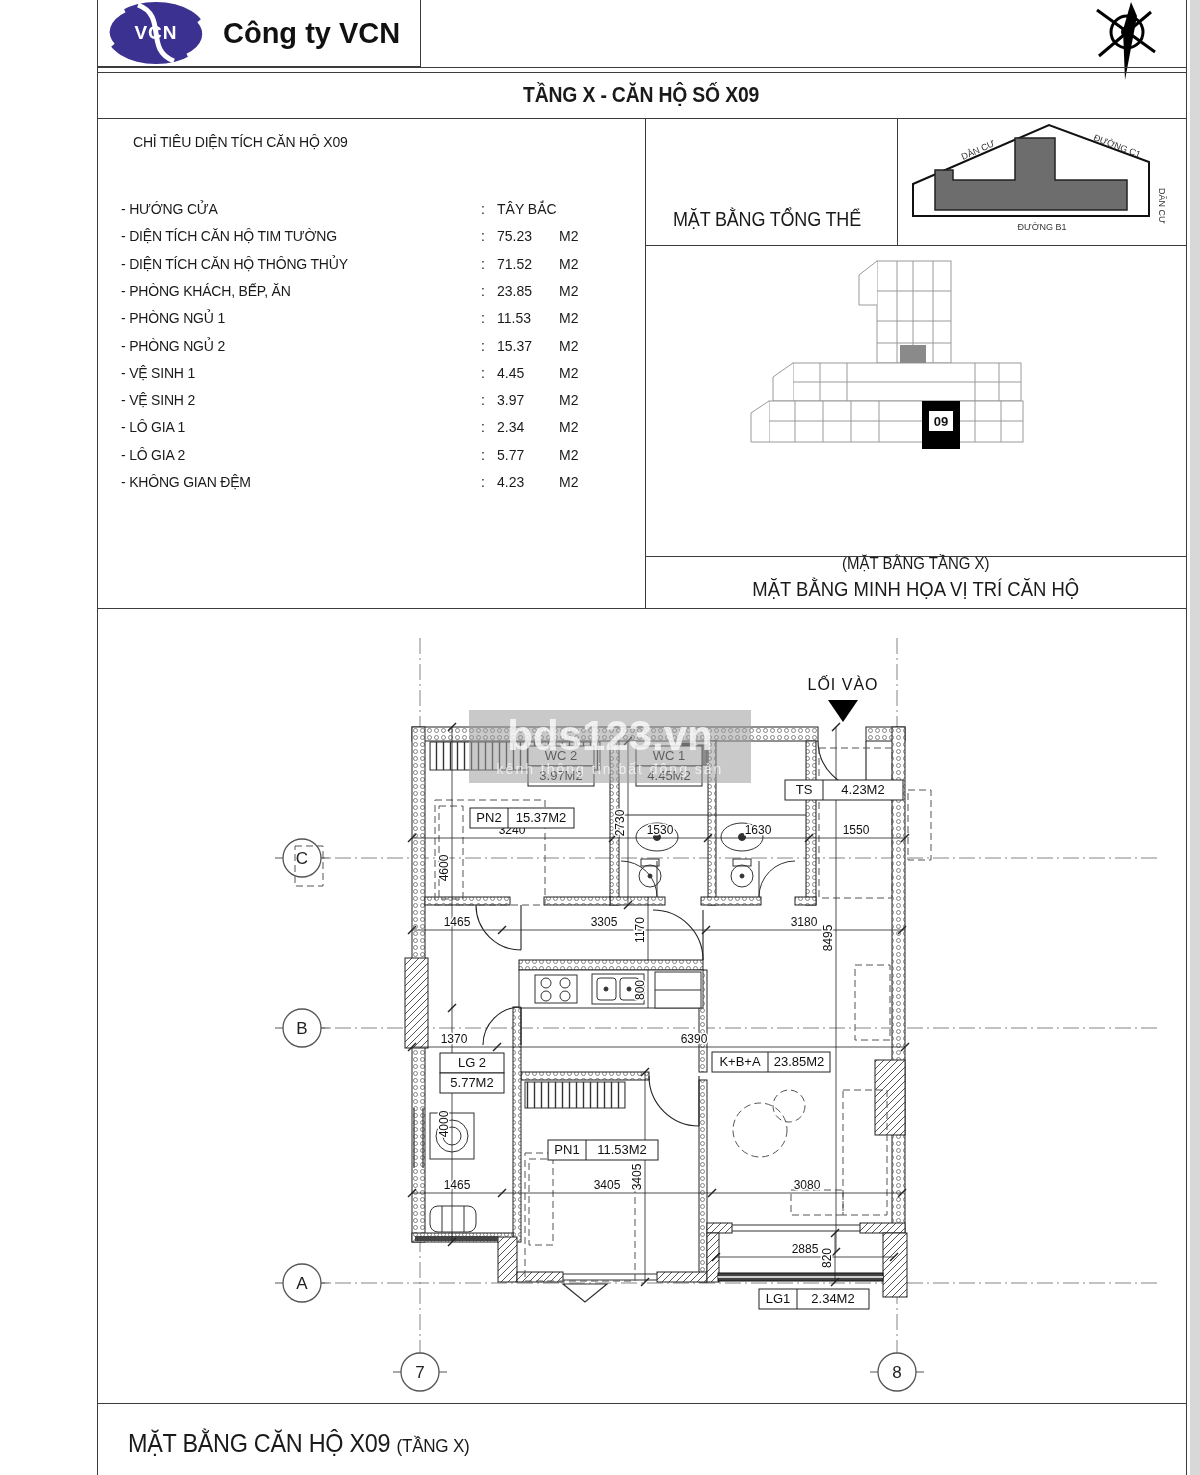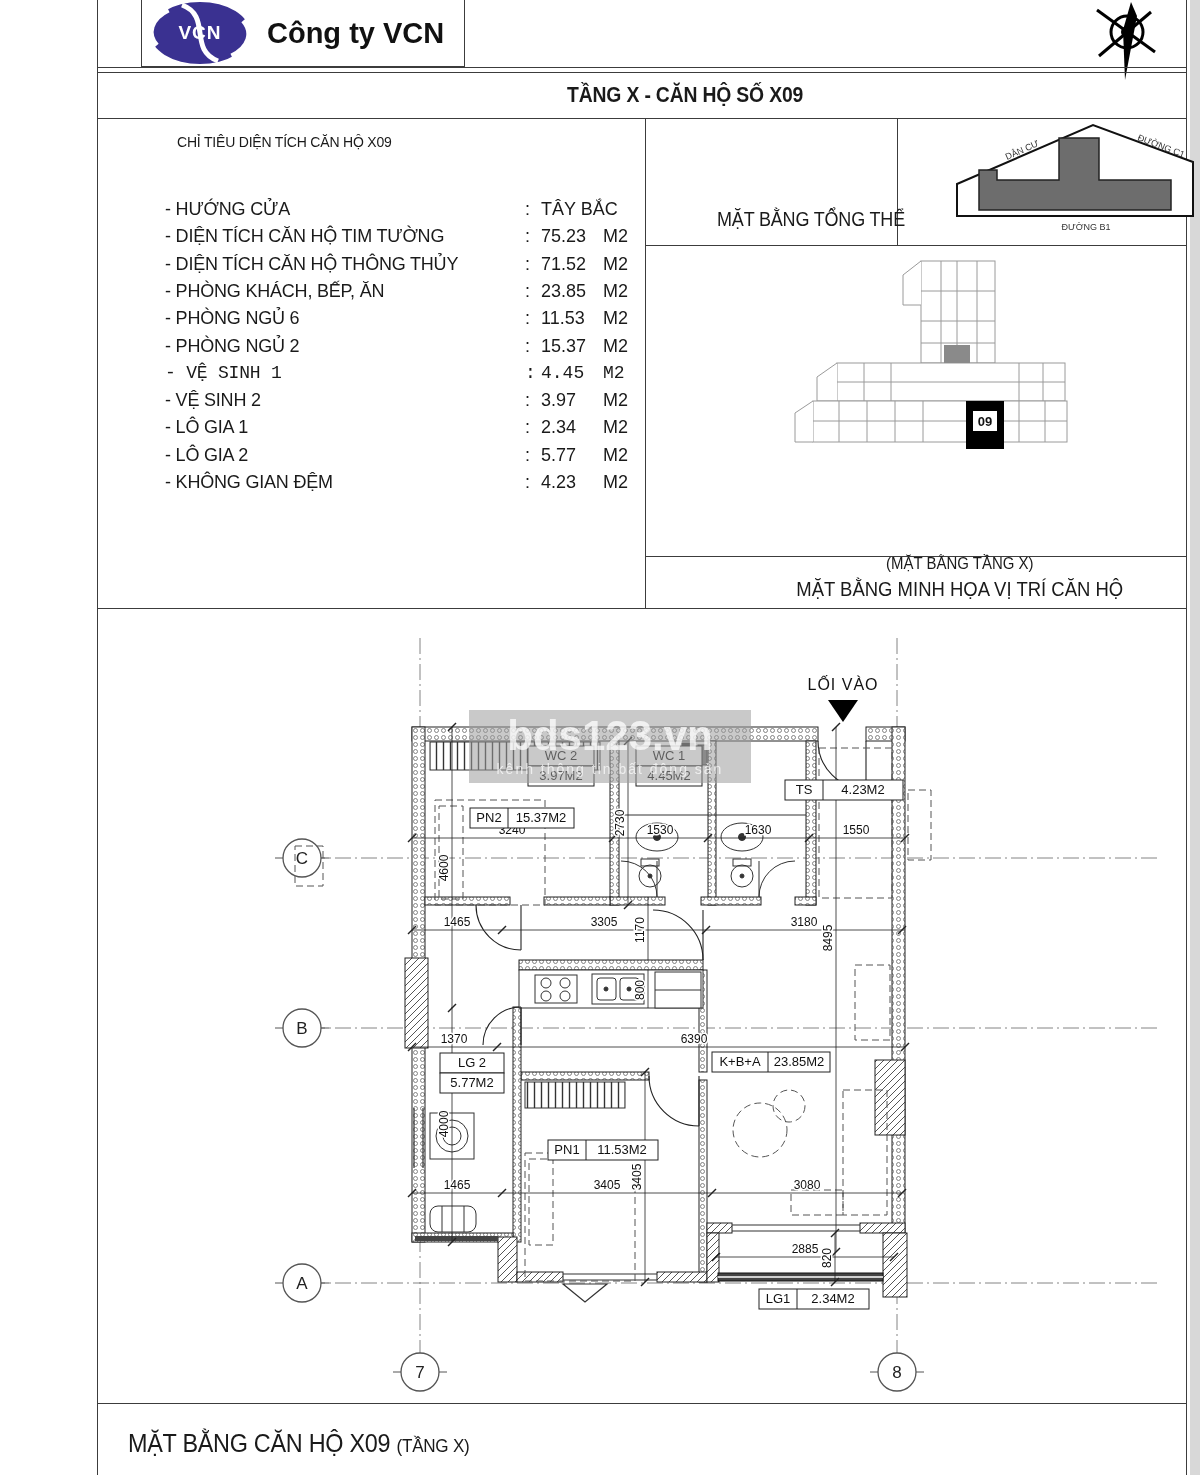--- a/index.html
+++ b/index.html
@@ -1,33 +1,33 @@
 <!DOCTYPE html>
 <html><head>
 <meta charset="utf-8">
 <style>
   html,body{margin:0;padding:0;background:#ffffff;}
   #page{position:relative;width:1200px;height:1475px;background:#fff;overflow:hidden;
         font-family:"Liberation Sans",sans-serif;color:#1a1a1a;}
   .abs{position:absolute;}
   .vline{position:absolute;width:0;border-left:1.5px solid #3c3c3c;}
   .hline{position:absolute;height:0;border-top:1.5px solid #3c3c3c;}
-  .cell{position:absolute;box-sizing:border-box;margin-left:44px;}
+  .cell{position:absolute;box-sizing:border-box;}
   .condensed{display:inline-block;transform:scaleX(.88);transform-origin:center;}
   .condensedL{display:inline-block;transform:scaleX(.9);transform-origin:left center;}
   
   #logo-cell{left:97px;top:0;width:324px;height:67px;border:1.5px solid #3c3c3c;border-top:none;background:#fff;}
   #title-cell{left:421px;top:0;width:765px;height:67px;text-align:center;}
   .doc-title{font-size:23px;font-weight:bold;line-height:29px;letter-spacing:-.3px;white-space:nowrap;}
   #subtitle-row{left:97px;top:72px;width:1089px;height:46px;text-align:center;}
   .doc-subtitle{font-size:22px;font-weight:bold;line-height:46px;letter-spacing:-.2px;}
   
   #spec{left:97px;top:118px;width:548px;height:490px;}
   #spec-title{position:absolute;left:36px;top:16px;font-size:14px;letter-spacing:-.2px;}
-  .spec-row{position:absolute;left:0;width:548px;height:27px;font-size:18px;line-height:27px;}
+  .spec-row{position:absolute;left:0;width:548px;height:27px;font-size:14px;line-height:27px;}
   .spec-row .lb{position:absolute;left:24px;white-space:nowrap;letter-spacing:-.2px;}
   .spec-row .sp{position:absolute;left:384px;}
   .spec-row .vl{position:absolute;left:400px;}
   .spec-row .un{position:absolute;left:462px;}
   
   .capt{font-size:20px;letter-spacing:-.2px;}
   svg text{font-family:"Liberation Sans",sans-serif;}
   .dim{font-size:12px;fill:#111;paint-order:stroke;stroke:#fff;stroke-width:3px;}
   .rlabel{font-size:13px;fill:#111;}
   .gridtxt{font-size:17px;fill:#222;}
@@ -92,32 +92,32 @@
           <span class="vl">71.52</span>
           <span class="un">M2</span>
         </div>
         <div class="spec-row" style="top: 159.9px;">
           <span class="lb">- PHÒNG KHÁCH, BẾP, ĂN</span>
           <span class="sp">:</span>
           <span class="vl">23.85</span>
           <span class="un">M2</span>
         </div>
         <div class="spec-row" style="top: 187.2px;">
-          <span class="lb">- PHÒNG NGỦ 6</span>
+          <span class="lb">- PHÒNG NGỦ 1</span>
           <span class="sp">:</span>
           <span class="vl">11.53</span>
           <span class="un">M2</span>
         </div>
         <div class="spec-row" style="top: 214.5px; text-align: right;">
           <span class="lb">- PHÒNG NGỦ 2</span>
           <span class="sp">:</span>
           <span class="vl">15.37</span>
           <span class="un">M2</span>
         </div>
-        <div class="spec-row" style="top: 241.8px; font-family: Liberation Mono, monospace;">
+        <div class="spec-row" style="top: 241.8px;">
           <span class="lb">- VỆ SINH 1</span>
           <span class="sp">:</span>
           <span class="vl">4.45</span>
           <span class="un">M2</span>
         </div>
         <div class="spec-row" style="top: 269.1px;">
           <span class="lb">- VỆ SINH 2</span>
           <span class="sp">:</span>
           <span class="vl">3.97</span>
           <span class="un">M2</span>

